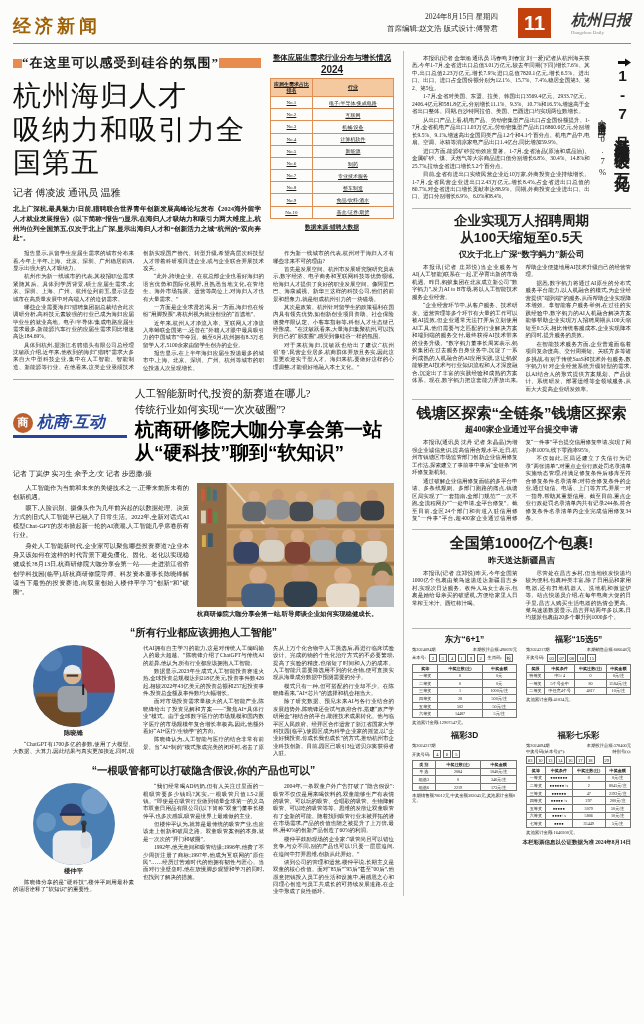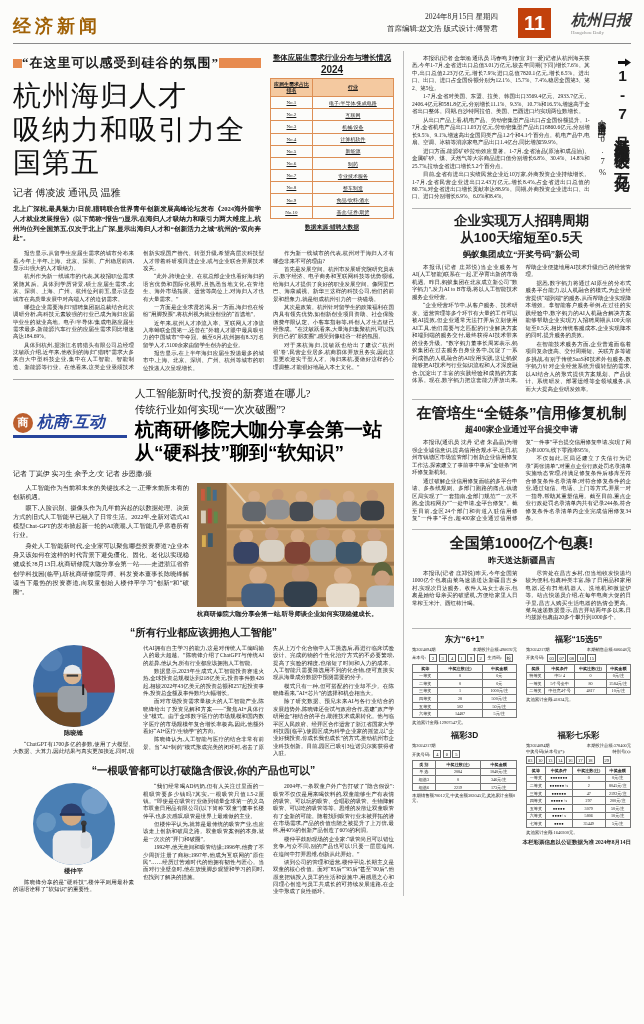--- a/index.html
+++ b/index.html
@@ -386,31 +386,31 @@
           <div class="r1-sub">全省民营企业进出口占80.7%</div>
           <div class="r1-title">1-7月浙江外贸规模突破3万亿元</div>
         </div>
       </div>
 
       <div class="r-art">
         <div class="r-title">
           <div>企业实现万人招聘周期</div>
           <div>从100天缩短至0.5天</div>
         </div>
-        <div class="r-sub">蚂蚁集团成立“开奖号码”新公司</div>
+        <div class="r-sub">仅次于北上广深“数字蚂力”新公司</div>
         <div class="r-body">
             <p class="para">本报讯(记者 庄郑悦)当企业服务与AI(人工智能)联系在一起,正孕育出新的市场机遇。昨日,蚂蚁集团在北京成立新公司“数字蚂力”,发力AI to B市场,将以人工智能技术服务企业经营。</p>
             <p class="para">“企业经营环节中,从客户服务、技术研发、运营管理等多个环节有大量的工作可以被AI提效,但企业通常无法打开后立刻使用AI工具,他们需要与之匹配的行业解决方案和端到端的服务交付,最终获得AI技术带来的业务升级。”数字蚂力董事长周霁表示,蚂蚁集团在过去服务自身业务中,沉淀了一系列成熟的人机融合的AI应用实践,这让蚂蚁能够把AI技术与行业知识流程和人才深度融合,沉淀出了丰富的实践经验和成熟的方案体系。现在,数字蚂力把这套能力开放出来,帮助企业便捷地用AI技术升级自己的经营管理。</p>
             <p class="para">据悉,数字蚂力将通过AI原生的分布式服务平台能力,以人机融合的模式,为企业经营提供“端到端”的服务,从而帮助企业实现降本增效。拿智能客户服务举例,在过往的实践经验中,数字蚂力的AI人机融合解决方案能够帮助企业实现万人招聘周期从100天缩短至0.5天,相比传统客服成本,企业实现降本的同时,提升服务的质效。</p>
             <p class="para">在智能技术服务方面,企业普遍面临着项目复杂度高、交付周期短、关联方多等诸多挑战,有别于传统SaaS和技术外包服务,数字蚂力针对企业经营系统升级转型的需求,以AI结合人的形式提供方案规划、产品设计、系统研发、部署运维等全领域服务,从而大大提高企业研发效率。</p>
           </div>
       </div>
 
       <div class="r-art">
-        <div class="r-title r-title-lg">在管培生“全链条”信用修复机制</div>
+        <div class="r-title r-title-lg">钱塘区探索“全链条”钱塘区探索</div>
         <div class="r-sub">超400家企业通过平台提交申请</div>
         <div class="r-body">
             <p class="para">本报讯(通讯员 沈丹 记者 朱晶晶)为增强企业诚信意识,提高信用合规水平,近日,杭州市钱塘区市场监管部门创新企业信用修复工作法,探索建立了事前事中事后“全链条”闭环修复新机制。</p>
             <p class="para">通过破解企业信用修复面临的多平台申请、多条线规则、多部门跑路的痛点,钱塘区局实现了“一套指南,全部门规范”“一次不跑,全流程网办”“一处申请,全平台修复”。截至目前,全区24个部门和街道入驻信用修复“一件事”平台,超400家企业通过信用修复“一件事”平台提交信用修复申请,实现了网办率100%,线下零跑率95%。</p>
             <p class="para">不仅如此,区局还建立了失信行为记录“两张清单”,对重点企业行政处罚名录清单实施动态管理,待满足修复条件后移库至符合修复条件名录清单;对符合修复条件的企业,通过短信、电话、上门等方式,开展一对一指导,帮助其重塑信用。截至目前,重点企业行政处罚名录清单内共有记录244条,符合修复条件名录清单内企业完成信用修复34条。</p>
           </div>
       </div>
 
       <div class="r-art">
         <div class="r-title r-title-lg">全国第1000亿个包裹!</div>

